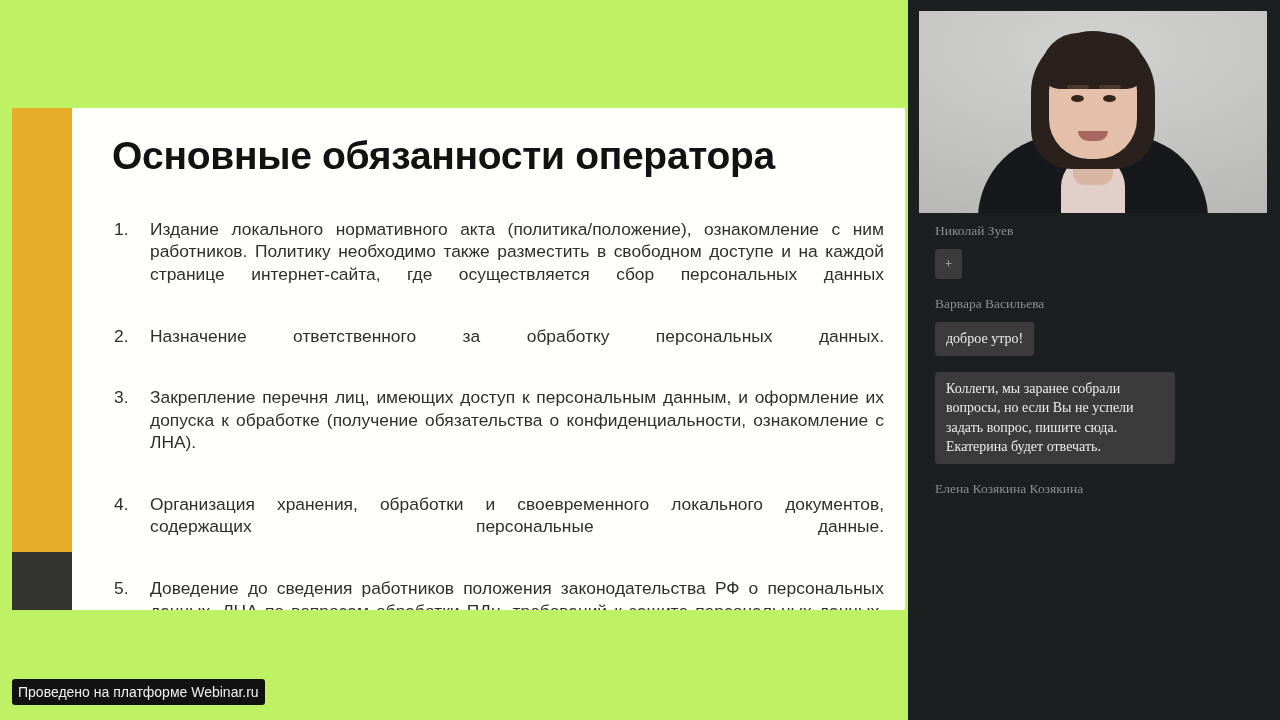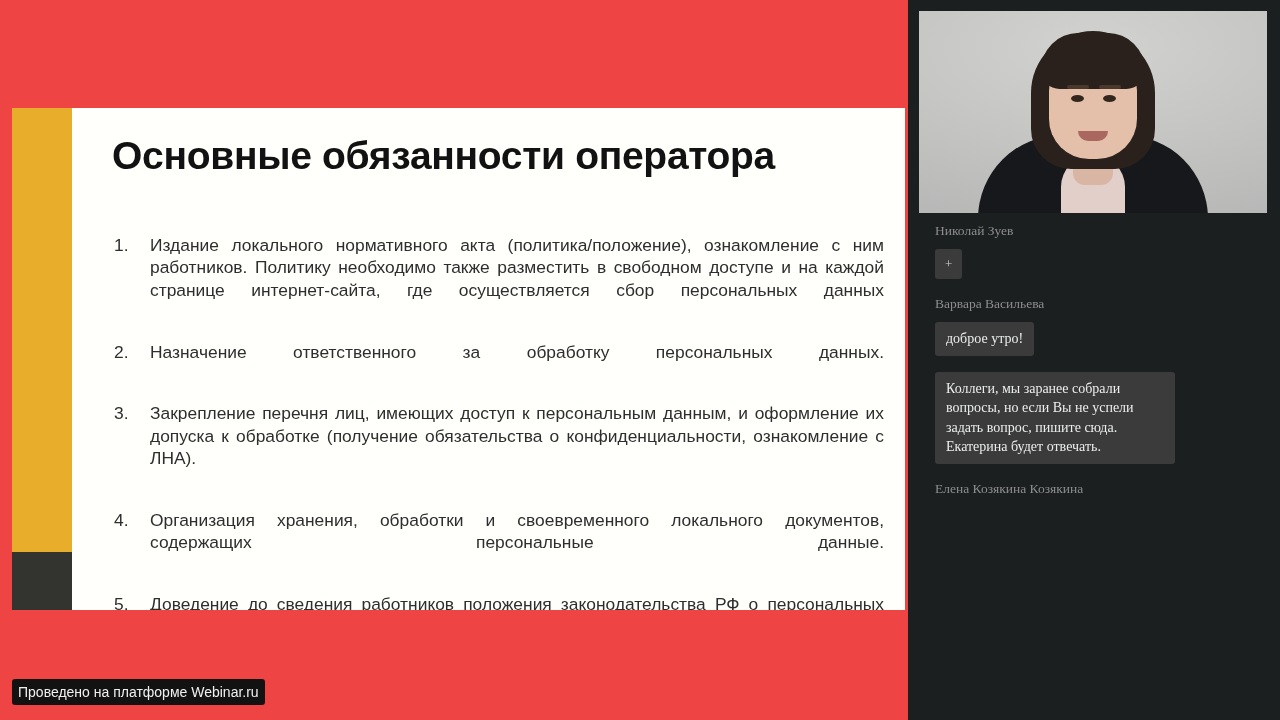--- a/index.html
+++ b/index.html
@@ -22,21 +22,21 @@
     overflow: hidden;
   }
 
   
   .stage {
     position: absolute;
     left: 0;
     top: 0;
     width: 908px;
     height: 720px;
-    background: #ef4444;
+    background: #bef264;
   }
   .slide {
     position: absolute;
     left: 12px;
     top: 108px;
     width: 893px;
     height: 502px;
     background: #fffffc;
     overflow: hidden;
   }
@@ -99,21 +99,20 @@
     left: 2px;
     top: 0;
     width: 26px;
     text-align: left;
     font-size: 17.4px;
     line-height: 22.4px;
     color: #2e2e2e;
   }
   .slide-list li .txt {
     display: block;
-    margin-top: 16px;
   }
   
   .slide-list li .txt::after {
     content: "";
     display: inline-block;
     width: 100%;
   }
 
   
   .rail {

